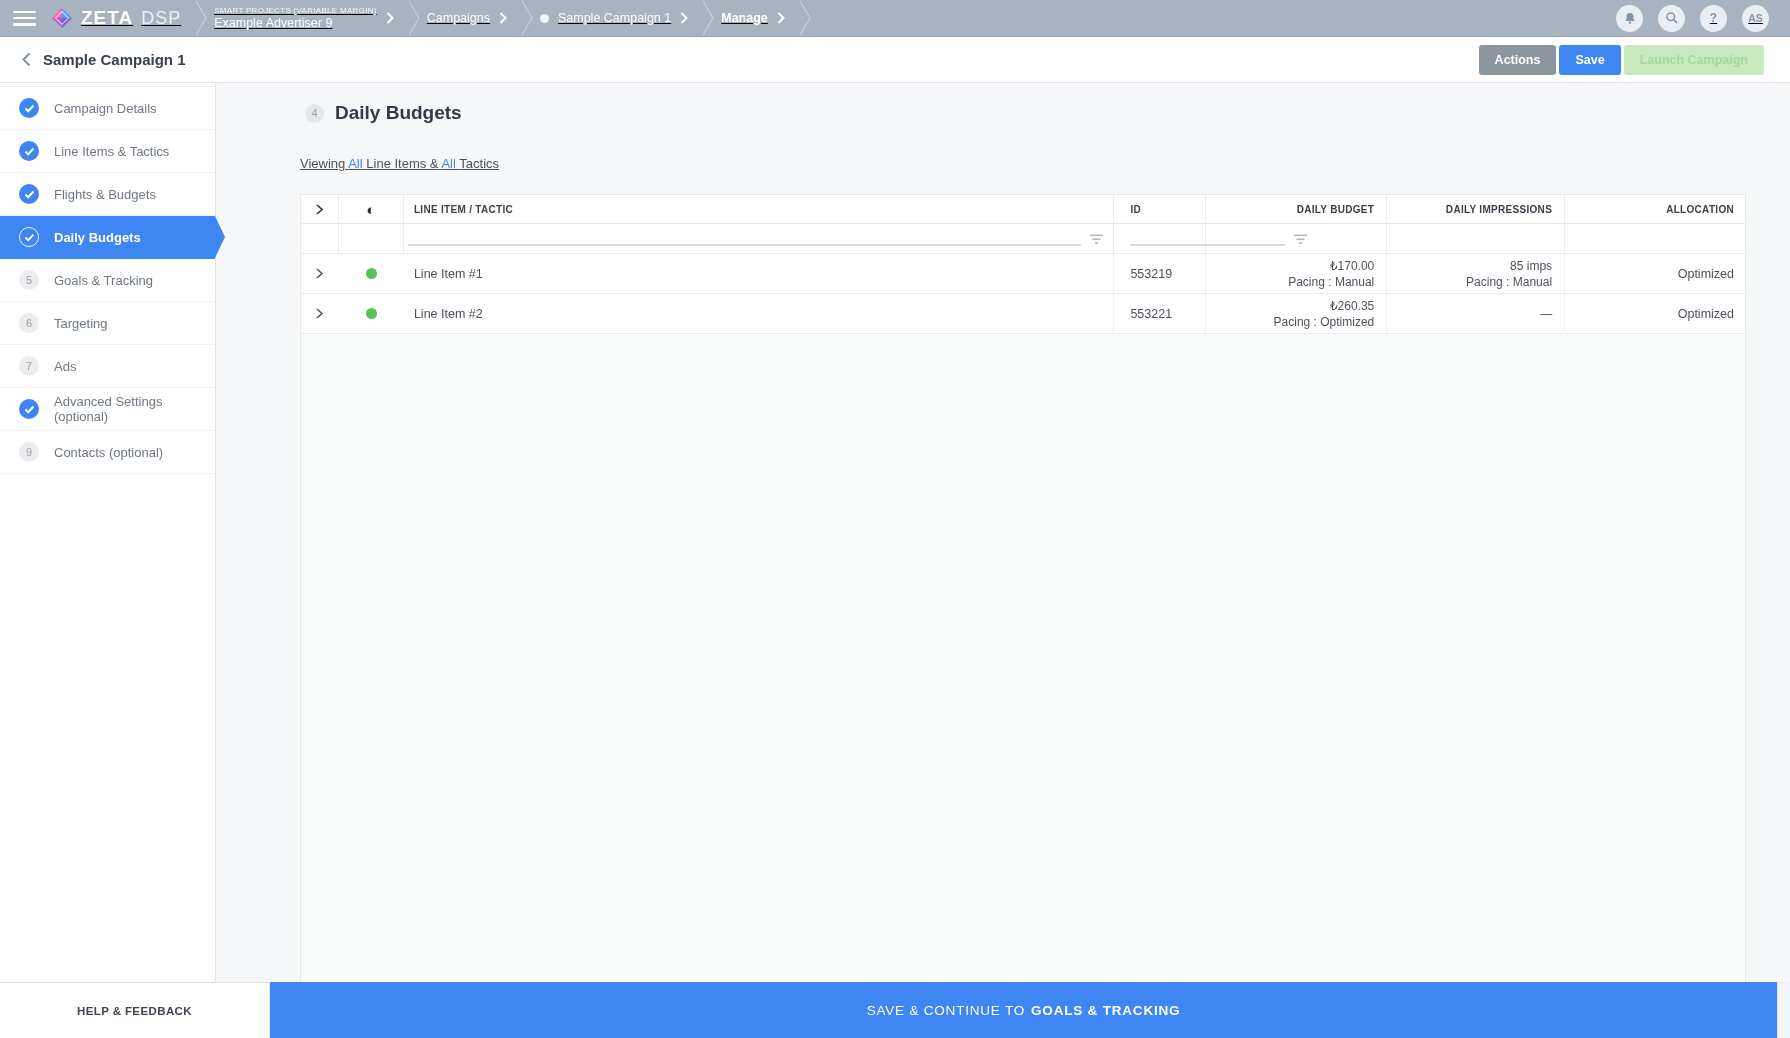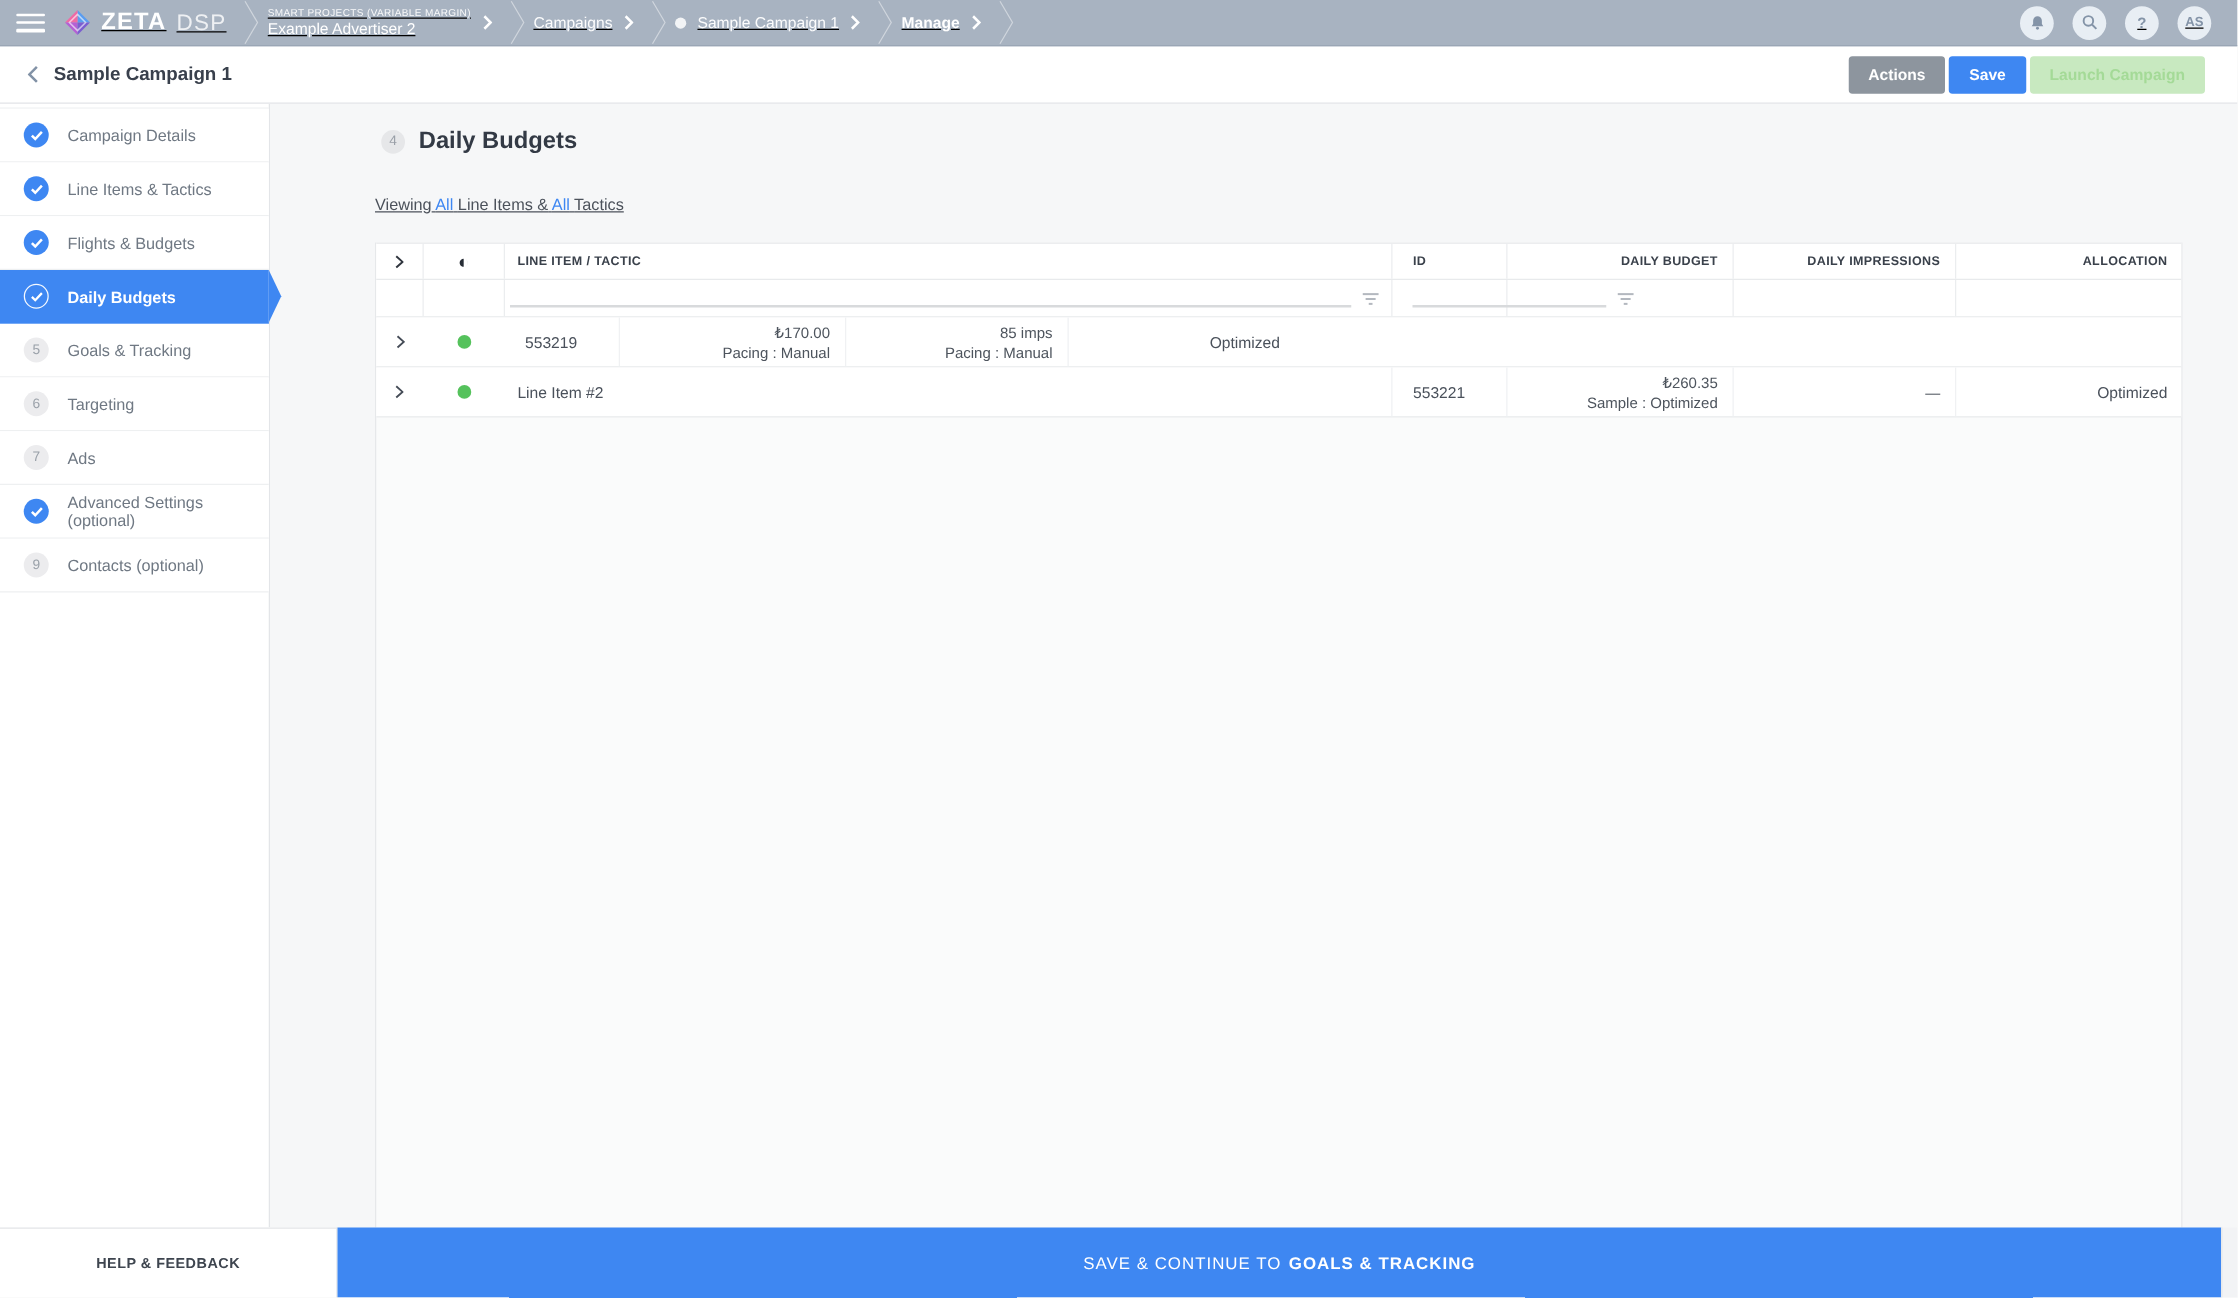--- a/index.html
+++ b/index.html
@@ -133,21 +133,21 @@
       <span class="logo-zeta">ZETA</span>
       <span class="logo-dsp">DSP</span>
     </div>
 
     <svg class="bc-sep" width="13" height="36" viewBox="0 0 13 36">
         <polyline points="1,1 11,18 1,35" fill="none" stroke="rgba(255,255,255,0.45)" stroke-width="1"></polyline>
       </svg>
     <div class="crumb">
       <div>
         <div class="crumb-small">SMART PROJECTS (VARIABLE MARGIN)</div>
-        <div class="crumb-main">Example Advertiser 2</div>
+        <div class="crumb-main">Example Advertiser 9</div>
       </div>
       <span class="crumb-chev">
           <svg width="8" height="12" viewBox="0 0 8 12">
             <polyline points="1.5,1 6.5,6 1.5,11" fill="none" stroke="currentColor" stroke-width="2"></polyline>
           </svg>
         </span>
     </div>
 
     <svg class="bc-sep" width="13" height="36" viewBox="0 0 13 36">
         <polyline points="1,1 11,18 1,35" fill="none" stroke="rgba(255,255,255,0.45)" stroke-width="1"></polyline>
@@ -377,20 +377,23 @@
         <div class="cell c-exp">
           <span class="chev">
               <svg width="7" height="11" viewBox="0 0 7 11">
                 <polyline points="1,1 6,5.5 1,10" fill="none" stroke="currentColor" stroke-width="1.5"></polyline>
               </svg>
             </span>
         </div>
         <div class="cell c-status">
           <span class="status-dot" style="background-color: rgb(85, 194, 92);"></span>
         </div>
+        <div class="cell c-name">
+          <span class="cell-text">Line Item #1</span>
+        </div>
         <div class="cell c-id">
           <span class="cell-text">553219</span>
         </div>
         <div class="cell c-budget two-line">
           <span>₺170.00</span>
           <span>Pacing : Manual</span>
         </div>
         <div class="cell c-imps two-line">
           <span>85 imps</span>
           <span>Pacing : Manual</span>
@@ -412,21 +415,21 @@
           <span class="status-dot" style="background-color: rgb(85, 194, 92);"></span>
         </div>
         <div class="cell c-name">
           <span class="cell-text">Line Item #2</span>
         </div>
         <div class="cell c-id">
           <span class="cell-text">553221</span>
         </div>
         <div class="cell c-budget two-line">
           <span>₺260.35</span>
-          <span>Sample : Optimized</span>
+          <span>Pacing : Optimized</span>
         </div>
         <div class="cell c-imps two-line">
           <span>—</span>
 
         </div>
         <div class="cell c-alloc">
           <span class="cell-text">Optimized</span>
         </div>
       </div>
 

